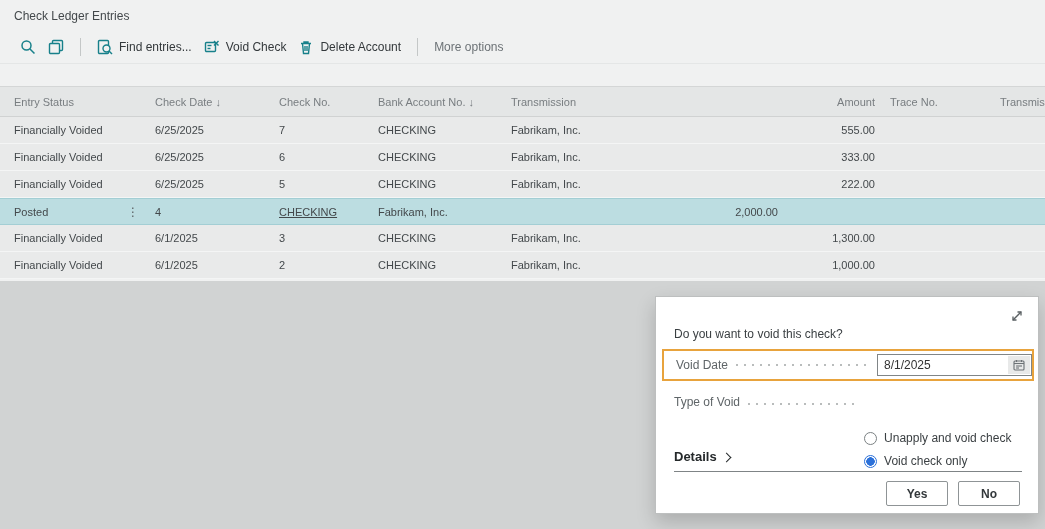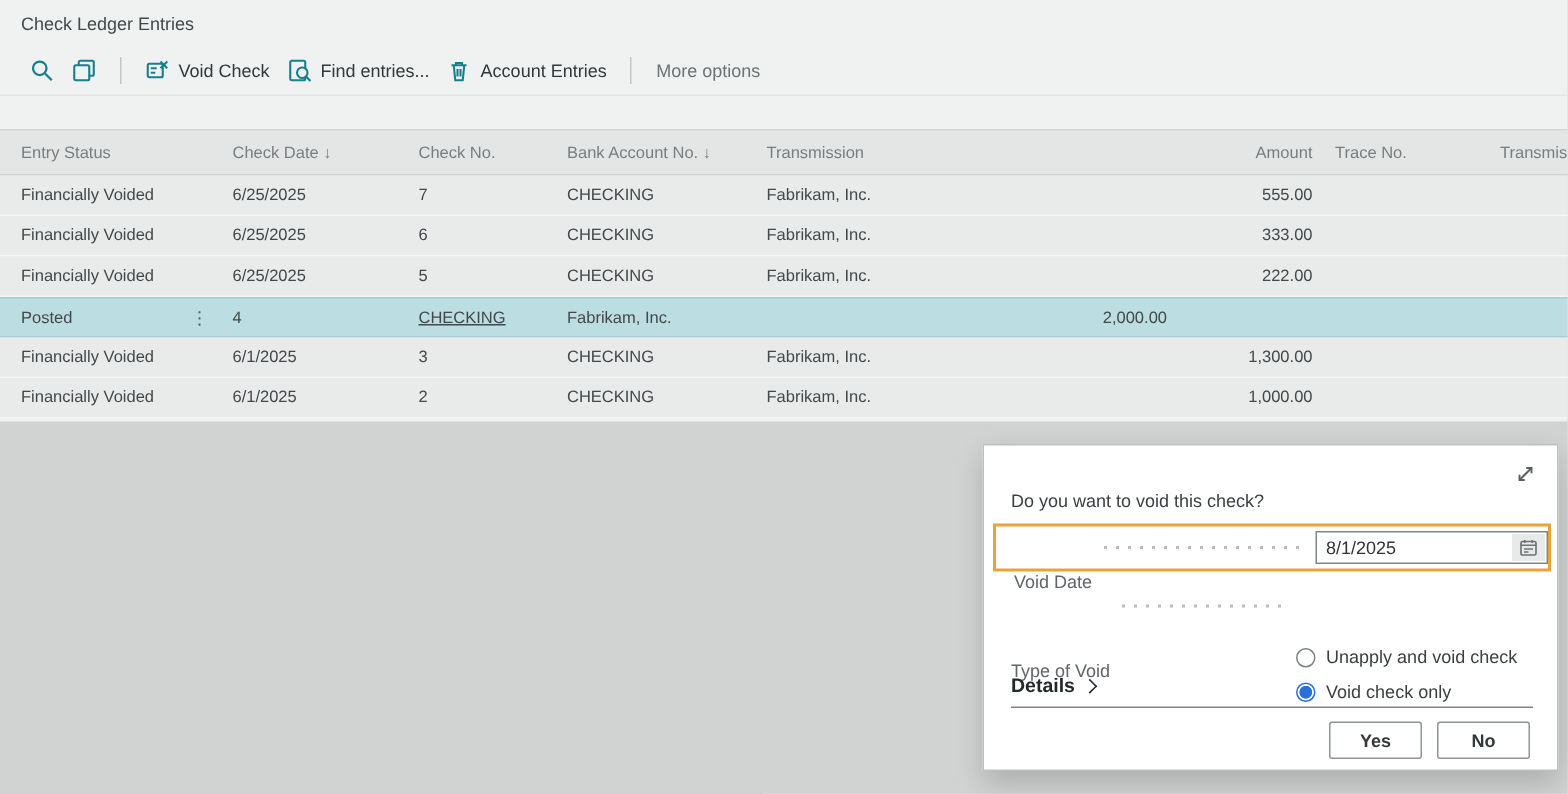--- a/index.html
+++ b/index.html
@@ -32,21 +32,21 @@
   .row-menu { position:absolute; right:2px; top:0; color:#5a6063; font-size:12px; cursor:pointer; }
   
   .dialog { position:absolute; left:655px; top:296px; width:384px; height:218px;
     background:#ffffff; border:1px solid #bdbfbf; box-shadow:0 8px 18px rgba(0,0,0,.18);
     font-size:12px; color:#333; }
   .dlg-expand { position:absolute; top:12px; right:14px; width:14px; height:14px;
     color:#5a6063; cursor:pointer; }
   .dlg-question { position:absolute; left:18px; top:30px; color:#3a3f42; }
   .focus-row { position:absolute; left:6px; top:52px; width:372px; height:32px;
     border:2px solid #e8a33d; display:flex; align-items:center; padding-left:12px; }
-  .fld-label { color:#5f6568; white-space:nowrap;margin-top:45px; }
+  .fld-label { color:#5f6568; white-space:nowrap; }
   .leader { flex:1; height:2px; margin:0 8px;
     background-image:repeating-linear-gradient(to right,#b9bcbc 0 2px,transparent 2px 8px); }
   .date-input { width:155px; height:22px; border:1px solid #808587; background:#fff;
     display:flex; align-items:center; position:relative; }
   .date-input input { border:0; outline:0; width:124px; padding-left:6px; font-size:12px;
     font-family:"Liberation Sans","DejaVu Sans",sans-serif; color:#333; background:transparent; }
   .cal-btn { position:absolute; right:1px; top:1px; width:22px; height:18px;
     background:#e8e9e9; display:flex; align-items:center; justify-content:center;
     color:#6c7276; cursor:pointer; }
   .type-row { position:absolute; left:18px; top:98px; width:348px; display:flex; }
@@ -84,43 +84,43 @@
     </div>
     <div class="tb-btn">
       <svg class="tb-icon" viewBox="0 0 16 16" fill="none" stroke="currentColor" stroke-width="1.4">
           <rect x="4.5" y="1.5" width="10" height="10" rx="1"></rect>
           <rect x="1.5" y="4.5" width="10" height="10" rx="1" fill="#f0f1f1"></rect>
         </svg>
     </div>
     <div class="tb-sep"></div>
     <div class="tb-btn">
       <svg class="tb-icon" viewBox="0 0 16 16" fill="none" stroke="currentColor" stroke-width="1.4">
+          <rect x="1.5" y="1.5" width="10" height="13" rx="1"></rect>
+          <circle cx="9.5" cy="9.5" r="3.5" fill="#f0f1f1"></circle>
+          <line x1="12" y1="12" x2="15" y2="15"></line>
+        </svg>
+      <span>Find entries...</span>
+    </div>
+    <div class="tb-btn">
+      <svg class="tb-icon" viewBox="0 0 16 16" fill="none" stroke="currentColor" stroke-width="1.4">
           <rect x="1.5" y="3.5" width="10" height="9" rx="1"></rect>
           <line x1="3.5" y1="6.5" x2="7.5" y2="6.5"></line>
           <line x1="3.5" y1="9.5" x2="6.5" y2="9.5"></line>
           <line x1="10" y1="2" x2="14.5" y2="6.5"></line>
           <line x1="14.5" y1="2" x2="10" y2="6.5"></line>
         </svg>
       <span>Void Check</span>
     </div>
     <div class="tb-btn">
       <svg class="tb-icon" viewBox="0 0 16 16" fill="none" stroke="currentColor" stroke-width="1.4">
-          <rect x="1.5" y="1.5" width="10" height="13" rx="1"></rect>
-          <circle cx="9.5" cy="9.5" r="3.5" fill="#f0f1f1"></circle>
-          <line x1="12" y1="12" x2="15" y2="15"></line>
-        </svg>
-      <span>Find entries...</span>
-    </div>
-    <div class="tb-btn">
-      <svg class="tb-icon" viewBox="0 0 16 16" fill="none" stroke="currentColor" stroke-width="1.4">
           <path d="M3 4.5h10M6 4.5V3h4v1.5M4.5 4.5l1 10h5l1-10"></path>
           <line x1="7" y1="7" x2="7" y2="12"></line>
           <line x1="9" y1="7" x2="9" y2="12"></line>
         </svg>
-      <span>Account Entries</span>
+      <span>Delete Account</span>
     </div>
     <div class="tb-sep"></div>
     <div class="tb-more">More options</div>
   </div>
 
   <div class="grid">
     <div class="row hdr">
       <div class="cell">Entry Status</div>
       <div class="cell">Check Date ↓</div>
       <div class="cell">Check No.</div>

